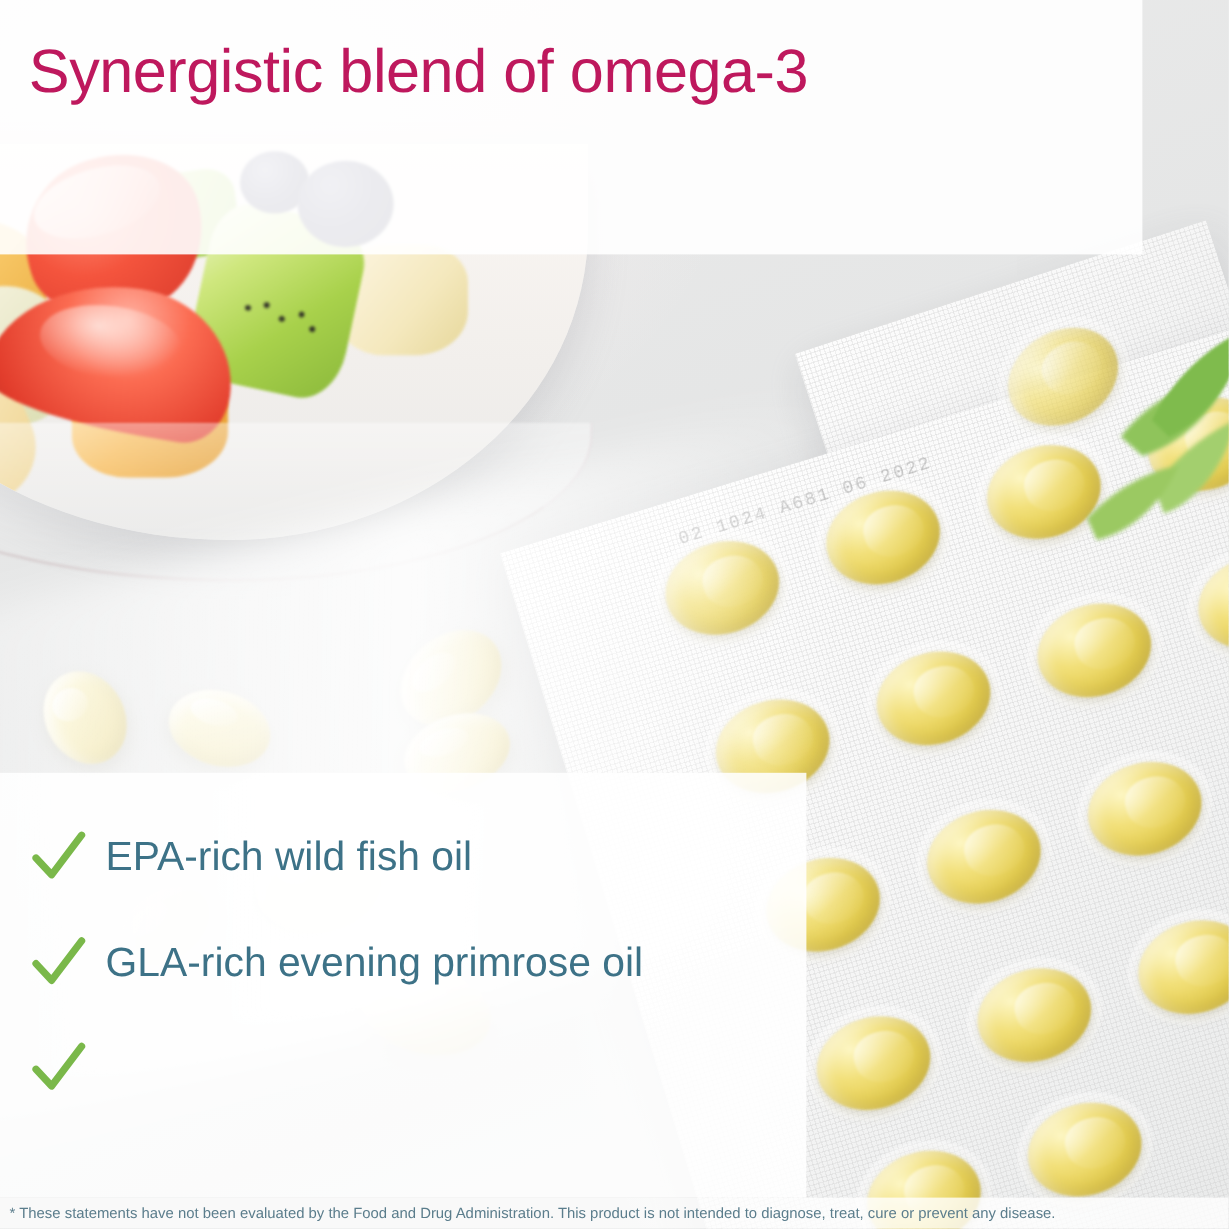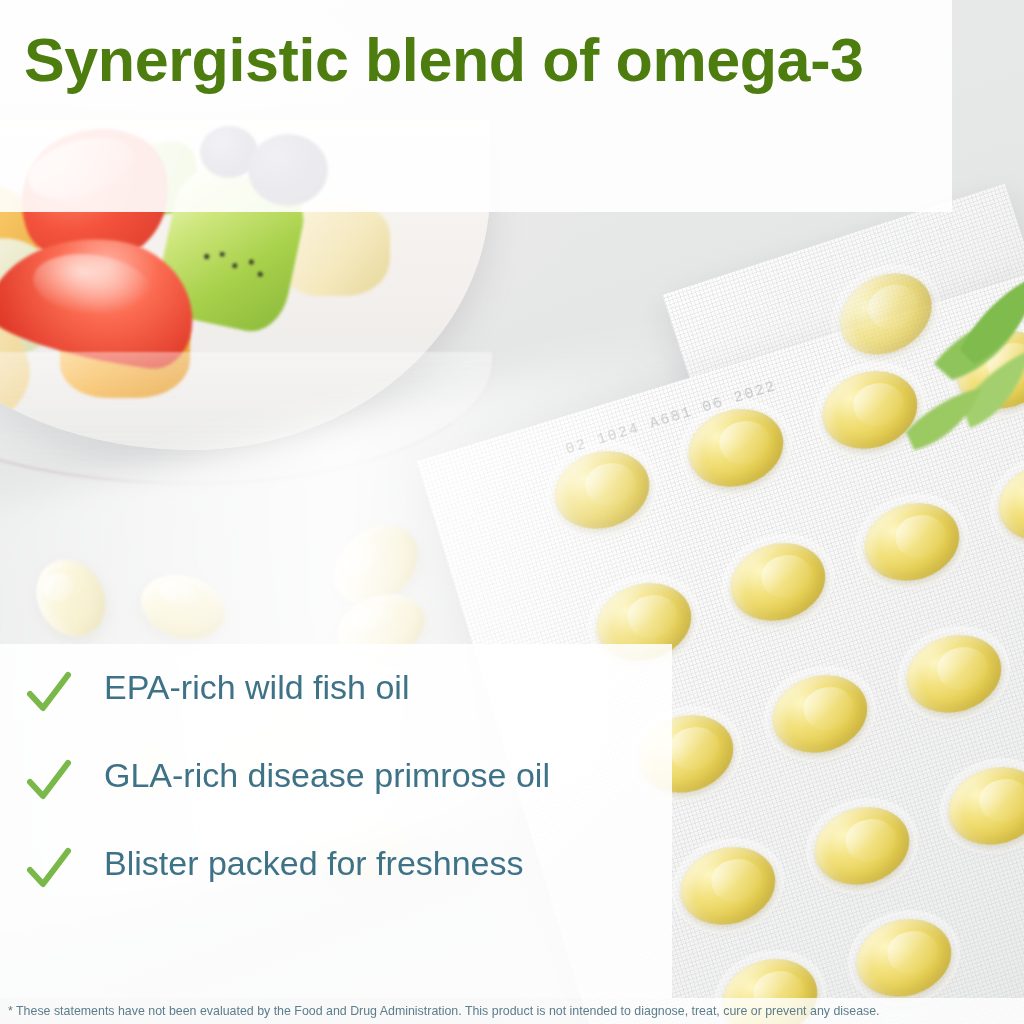--- a/index.html
+++ b/index.html
@@ -236,45 +236,44 @@
     position: absolute;
     left: 0;
     top: 0;
     width: 952px;
     height: 212px;
     background: rgba(255,255,255,.90);
     box-sizing: border-box;
     padding: 22px 0 0 24px;
   }
   .headline-line {
-    color: #4d7c0f;
-    font-size: 61px;
-    font-weight: 700;
+    color: #be185d;
+    font-size: 51px;
+    font-weight: 400;
     line-height: 76px;
     letter-spacing: -0.4px;
     white-space: nowrap;
   }
 
   
   .bullets-panel {
     position: absolute;
     left: 0;
     top: 644px;
     width: 672px;
     height: 354px;
     background: rgba(255,255,255,.88);
     box-sizing: border-box;
     padding: 26px 0 0 0;
   }
   .bullet-row {
     display: flex;
-    align-items: flex-start;
+    align-items: center;
     height: 88px;
     padding-left: 26px;
-    gap: 16px;
   }
   .check-icon {
     flex: 0 0 auto;
     width: 46px;
     height: 46px;
     margin-right: 16px;
     display: block;
   }
   .bullet-text {
     color: #3d7287;
@@ -386,29 +385,28 @@
       <svg class="check-icon" viewBox="0 0 46 46">
         <path d="M4 24 L17 38 L42 5" fill="none" stroke="#7ab84a" stroke-width="6" stroke-linecap="round" stroke-linejoin="round"></path>
       </svg>
       <span class="bullet-text">EPA-rich wild fish oil</span>
     </div>
 
     <div class="bullet-row">
       <svg class="check-icon" viewBox="0 0 46 46">
         <path d="M4 24 L17 38 L42 5" fill="none" stroke="#7ab84a" stroke-width="6" stroke-linecap="round" stroke-linejoin="round"></path>
       </svg>
-      <span class="bullet-text">GLA-rich disease primrose oil</span>
+      <span class="bullet-text">GLA-rich evening primrose oil</span>
     </div>
 
 
     <div class="bullet-row">
       <svg class="check-icon" viewBox="0 0 46 46">
         <path d="M4 24 L17 38 L42 5" fill="none" stroke="#7ab84a" stroke-width="6" stroke-linecap="round" stroke-linejoin="round"></path>
       </svg>
-      <span class="bullet-text">Blister packed for freshness</span>
     </div>
 
   </div>
 
   <div class="footer-strip">
     <span class="footer-text">* These statements have not been evaluated by the Food and Drug Administration. This product is not intended to diagnose, treat, cure or prevent any disease.</span>
   </div>
 
 </div>
 

